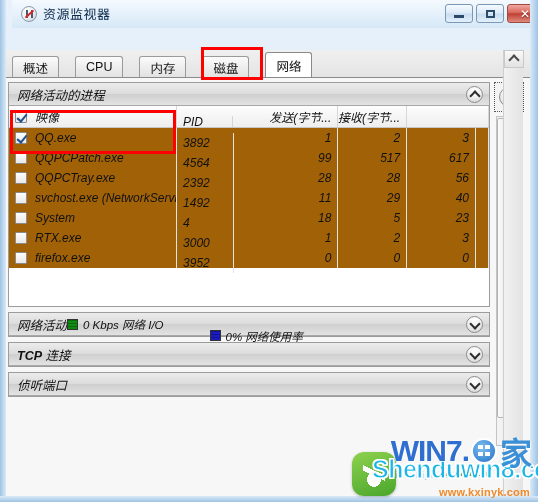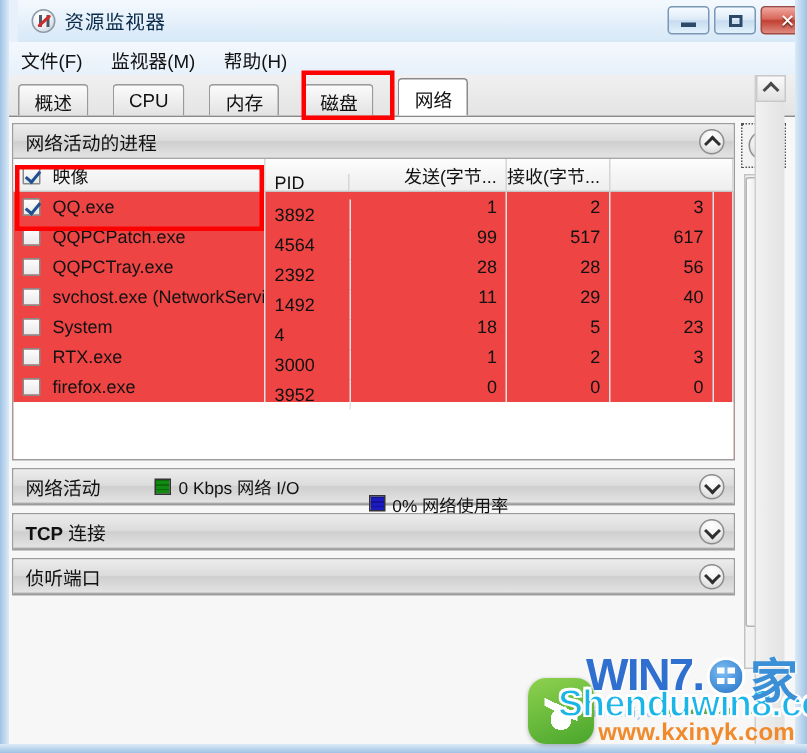--- a/index.html
+++ b/index.html
@@ -93,20 +93,21 @@
   }
   .tab.active{
     height:25px;background:#ffffff;border-color:#8a8a8a;
     position:relative;z-index:3;
   }
 
   
   .content{
     position:absolute;left:0;top:28px;width:524px;height:418px;
     background:#f7f7f7;
+    font-style:italic;
   }
   .mainpane{
     position:absolute;left:2px;top:4px;width:482px;height:410px;
   }
 
   
   .section{
     border:1px solid #9c9c9c;background:#fff;box-sizing:border-box;
     margin-bottom:5px;
   }
@@ -123,21 +124,21 @@
     border:1px solid #8d8d8d;box-sizing:border-box;
     background:radial-gradient(circle at 50% 25%,#ffffff 0%,#f0f0f0 50%,#cfcfcf 100%);
     display:flex;align-items:center;justify-content:center;
   }
   .chev i{display:block;width:6px;height:6px;border-right:2px solid #2f2f2f;
     border-bottom:2px solid #2f2f2f;}
   .chev.up i{transform:rotate(-135deg);margin-top:2px;}
   .chev.down i{transform:rotate(45deg);margin-top:-2px;}
 
   
-  .legend{display:flex;align-items:center;margin-left:36px;font-size:11.5px;color:#111;white-space:nowrap;}
+  .legend{display:flex;align-items:center;font-size:11.5px;color:#111;white-space:nowrap;}
   .legend + .legend{margin-left:46px;margin-top:23px;}
   .swatch{width:11px;height:11px;margin-right:5px;border:1px solid #333;box-sizing:border-box;}
   .swatch.green{background:repeating-linear-gradient(0deg,#118a11 0 2px,#0a6b0a 2px 3px);}
   .swatch.blue{background:repeating-linear-gradient(0deg,#1b1bbf 0 2px,#121295 2px 3px);}
 
   
   .thead{
     height:22px;box-sizing:border-box;display:flex;
     background:linear-gradient(180deg,#fdfdfd,#eeeeee);
     border-bottom:1px solid #c6c6c6;
@@ -177,21 +178,21 @@
   .name-cell{display:flex;align-items:center;}
 
   
   .c-name{width:188px;}
   .c-pid{width:62px;margin-top:10px;}
   .c-send{width:76px;margin-left:36px;}
   .c-recv{width:76px;text-align:center;}
   .c-total{width:76px;}
   .c-pad{flex:1;}
 
-  .tbody{background:#ef4444;}
+  .tbody{background:#a16207;}
 
   
   .redbox{position:absolute;border:3px solid #ff0000;box-sizing:border-box;z-index:30;pointer-events:none;}
 
   
   .sidepanel{
     position:absolute;left:486px;top:4px;width:36px;height:410px;
   }
   .side-btn{
     position:absolute;left:2px;top:0px;width:30px;height:30px;
@@ -259,21 +260,21 @@
     background:
       radial-gradient(circle at 50% 72%,#ffffff 0 7px,transparent 7px),
       linear-gradient(25deg,transparent 45%,#ffffff 45% 60%,transparent 60%);
   }
   .wm-shendu{
     position:absolute;left:372px;bottom:18px;font-size:25px;font-weight:bold;
     color:#1bb5e8;-webkit-text-stroke:1px #ffffff;
     text-shadow:1px 1px 0 #ffffff,-1px -1px 0 #ffffff,1px -1px 0 #ffffff,-1px 1px 0 #ffffff;
     white-space:nowrap;letter-spacing:-.5px;
   }
-  .wm-kxin{position:absolute;right:8px;bottom:4px;font-size:16px;color:#f08a2a;
+  .wm-kxin{position:absolute;right:8px;bottom:4px;font-size:11px;color:#f08a2a;
     font-weight:bold;letter-spacing:.2px;}
   .wm-grass{position:absolute;right:26px;bottom:26px;width:70px;height:30px;
     background:
       radial-gradient(ellipse at 10% 100%,#4aa83a 0 6px,transparent 6px),
       radial-gradient(ellipse at 35% 100%,#3f9b31 0 7px,transparent 7px),
       radial-gradient(ellipse at 62% 100%,#55b844 0 6px,transparent 6px),
       radial-gradient(ellipse at 88% 100%,#3f9b31 0 5px,transparent 5px);
     opacity:.85;}
 </style>
 </head>
@@ -290,25 +291,20 @@
       </div>
       <div class="wbtn">
         <span class="glyph-max"></span>
       </div>
       <div class="wbtn close">
         <span class="glyph-close">✕</span>
       </div>
     </div>
   </div>
 
-  <div class="menubar">
-    <div class="menu-item">文件(F)</div>
-    <div class="menu-item">监视器(M)</div>
-    <div class="menu-item">帮助(H)</div>
-  </div>
 
   <div class="client">
 
     <div class="tabstrip">
       <div class="tab">概述</div>
       <div class="tab">CPU</div>
       <div class="tab">内存</div>
       <div class="tab">磁盘</div>
       <div class="tab active">网络</div>
     </div>

